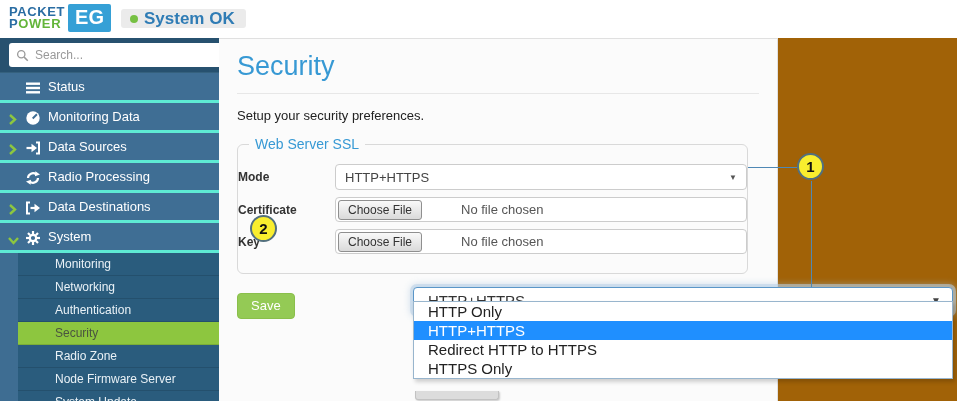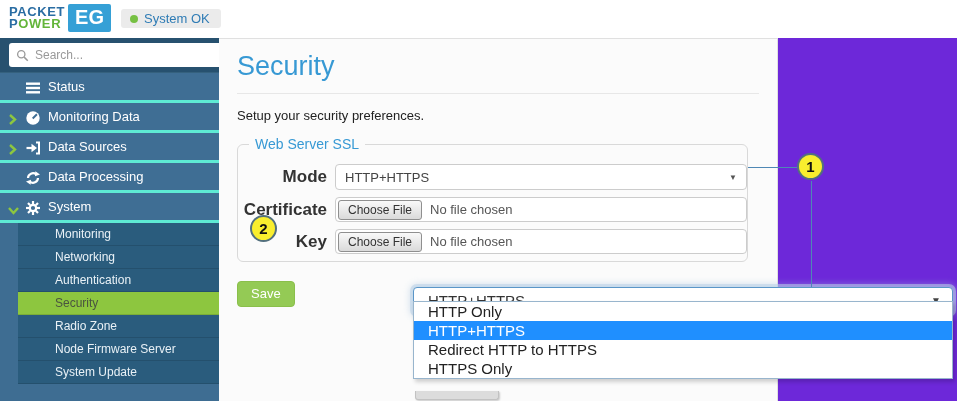--- a/index.html
+++ b/index.html
@@ -1,30 +1,30 @@
 <!DOCTYPE html>
 <html><head>
 <meta charset="utf-8">
 <style>
   * { margin:0; padding:0; box-sizing:border-box; }
   body { background:#888; font-family:"Liberation Sans", sans-serif; }
-  .page { position:relative; width:957px; height:401px; background:#6d28d9; overflow:hidden;
+  .page { position:relative; width:957px; height:401px; background:#a16207; overflow:hidden;
           font-family:"Liberation Sans", sans-serif; }
 
   
   .topbar { position:absolute; left:0; top:0; width:957px; height:38px; background:#fff; }
   .logo { position:absolute; left:9px; top:4px; display:flex; align-items:center; }
   .logo-text { font-weight:bold; font-size:13px; line-height:12px; letter-spacing:0.6px; color:#2a6da3; }
   .logo-green { color:#63b53a; }
   .logo-box { margin-left:3px; background:#35a0d6; color:#fff; font-weight:bold; font-size:20px;
               line-height:20px; padding:3px 7px 5px; border-radius:2px; }
   .badge { position:absolute; left:121px; top:9px; background:#ebebeb; border-radius:3px;
            height:19px; padding:0 11px 0 9px; display:flex; align-items:center; gap:6px; }
   .badge-dot { width:8px; height:8px; border-radius:50%; background:#76c043; }
-  .badge-label { color:#2f7cb5; font-size:13px; }
+  .badge-label { color:#2f7cb5; font-size:17px;font-weight:bold; }
 
   
   .sidebar { position:absolute; left:0; top:38px; width:253px; height:363px; background:#3e6d92; }
   .search-area { height:34px; background:#27516f; padding:5px 9px; }
   .search-box { position:relative; height:24px; background:#fff; border-radius:3px; }
   .search-box input { width:100%; height:100%; border:none; outline:none; background:transparent;
                       padding:0 26px; font-size:12px; color:#555; font-family:"Liberation Sans", sans-serif; }
   .search-box input::placeholder { color:#999; }
   .search-ico { position:absolute; left:7px; top:5px; }
   .clear-x { position:absolute; right:8px; top:1px; color:#d42222; font-weight:900; font-size:16px;
@@ -43,31 +43,31 @@
   .submenu-item.selected { background:#8dc63f; color:#4a5440; }
 
   
   .content { position:absolute; left:219px; top:38px; width:559px; height:363px; background:#fbfbfb;
              border-top:1px solid #e0e0e0; border-right:1px solid #e0e0e0; }
   .page-title { margin:12px 0 0 18px; font-size:27px; font-weight:normal; color:#3799d4; }
   .title-rule { border:none; border-top:1px solid #e7e7e7; margin:11px 18px 0 18px; }
   .subtitle { margin:14px 18px 0; font-size:13px; color:#222; }
 
   fieldset.ssl { margin:13px 0 0 18px; width:504px; border:1px solid #d9d9d9; border-radius:6px;
-                 padding:5px 0 0; }
+                 padding:5px 0 12px; }
   fieldset.ssl legend { margin-left:11px; padding:0 6px; font-size:14px; color:#3799d4; }
   .frm-row { display:flex; align-items:center; margin:7px 0; }
-  .frm-label { width:97px; text-align:right; font-weight:bold; font-size:17px; color:#333; padding-right:8px; }
+  .frm-label { width:97px; font-weight:bold; font-size:12px; color:#333; padding-right:8px; }
   .frm-control { width:412px; }
   .select-box { height:26px; border:1px solid #ccc; border-radius:4px; background:#fff; display:flex;
                 align-items:center; justify-content:space-between; padding:0 9px; font-size:13px;
                 color:#444; cursor:pointer; }
   .select-arrow { font-size:8px; color:#555; }
   .file-box { height:25px; border:1px solid #ccc; border-radius:4px; background:#fff; display:flex;
-              align-items:center; padding:0 2px; }
+              align-items:center; padding:0 2px;gap:31px; }
   .choose-btn { border:1px solid #8f8f8f; border-radius:3px; background:linear-gradient(#f9f9f9,#dadada);
                 font-size:12px; color:#333; padding:2px 9px; cursor:pointer;
                 font-family:"Liberation Sans", sans-serif; }
   .file-status { margin-left:8px; font-size:13px; color:#555; }
   .save-btn { display:inline-block; margin:19px 0 0 18px; background:#94ca55; border:1px solid #8abf4b;
               border-radius:4px; color:#fff; font-size:13px; padding:4px 13px 5px; cursor:pointer;
               font-family:"Liberation Sans", sans-serif; }
 
   
   .callout { position:absolute; width:27px; height:27px; border-radius:50%; background:#f9ee2e;
@@ -171,23 +171,38 @@
 
       <div class="menu-item">
         <span class="mi-icon">
           <svg width="16" height="16" viewBox="0 0 16 16">
               <path d="M3,8 a5,5 0 0 1 8.2,-3.6" fill="none" stroke="#fff" stroke-width="2.2"></path>
               <polygon points="10.4,1.2 15,4.4 10,6.2" fill="#fff"></polygon>
               <path d="M13,8 a5,5 0 0 1 -8.2,3.6" fill="none" stroke="#fff" stroke-width="2.2"></path>
               <polygon points="5.6,14.8 1,11.6 6,9.8" fill="#fff"></polygon>
             </svg>
         </span>
-        <span>Data Processing</span>
-      </div>
-
+        <span>Radio Processing</span>
+      </div>
+
+      <div class="menu-item">
+        <span class="chev">
+          <svg width="9" height="11" viewBox="0 0 9 11">
+              <polyline points="2,1 7,5.5 2,10" fill="none" stroke="#8dc63f" stroke-width="2.4"></polyline>
+            </svg>
+        </span>
+        <span class="mi-icon">
+          <svg width="16" height="16" viewBox="0 0 16 16">
+              <path d="M5 2.5 h-3 v11 h3" stroke="#fff" stroke-width="2" fill="none"></path>
+              <path d="M5.5 8 h5" stroke="#fff" stroke-width="2.2" fill="none"></path>
+              <polygon points="9.5,3.8 15,8 9.5,12.2" fill="#fff"></polygon>
+            </svg>
+        </span>
+        <span>Data Destinations</span>
+      </div>
 
       <div class="menu-item">
         <span class="chev">
           <svg width="11" height="9" viewBox="0 0 11 9">
               <polyline points="1,2 5.5,7 10,2" fill="none" stroke="#8dc63f" stroke-width="2.4"></polyline>
             </svg>
         </span>
         <span class="mi-icon">
           <svg width="16" height="16" viewBox="0 0 16 16">
               <g stroke="#fff" stroke-width="2.2">

